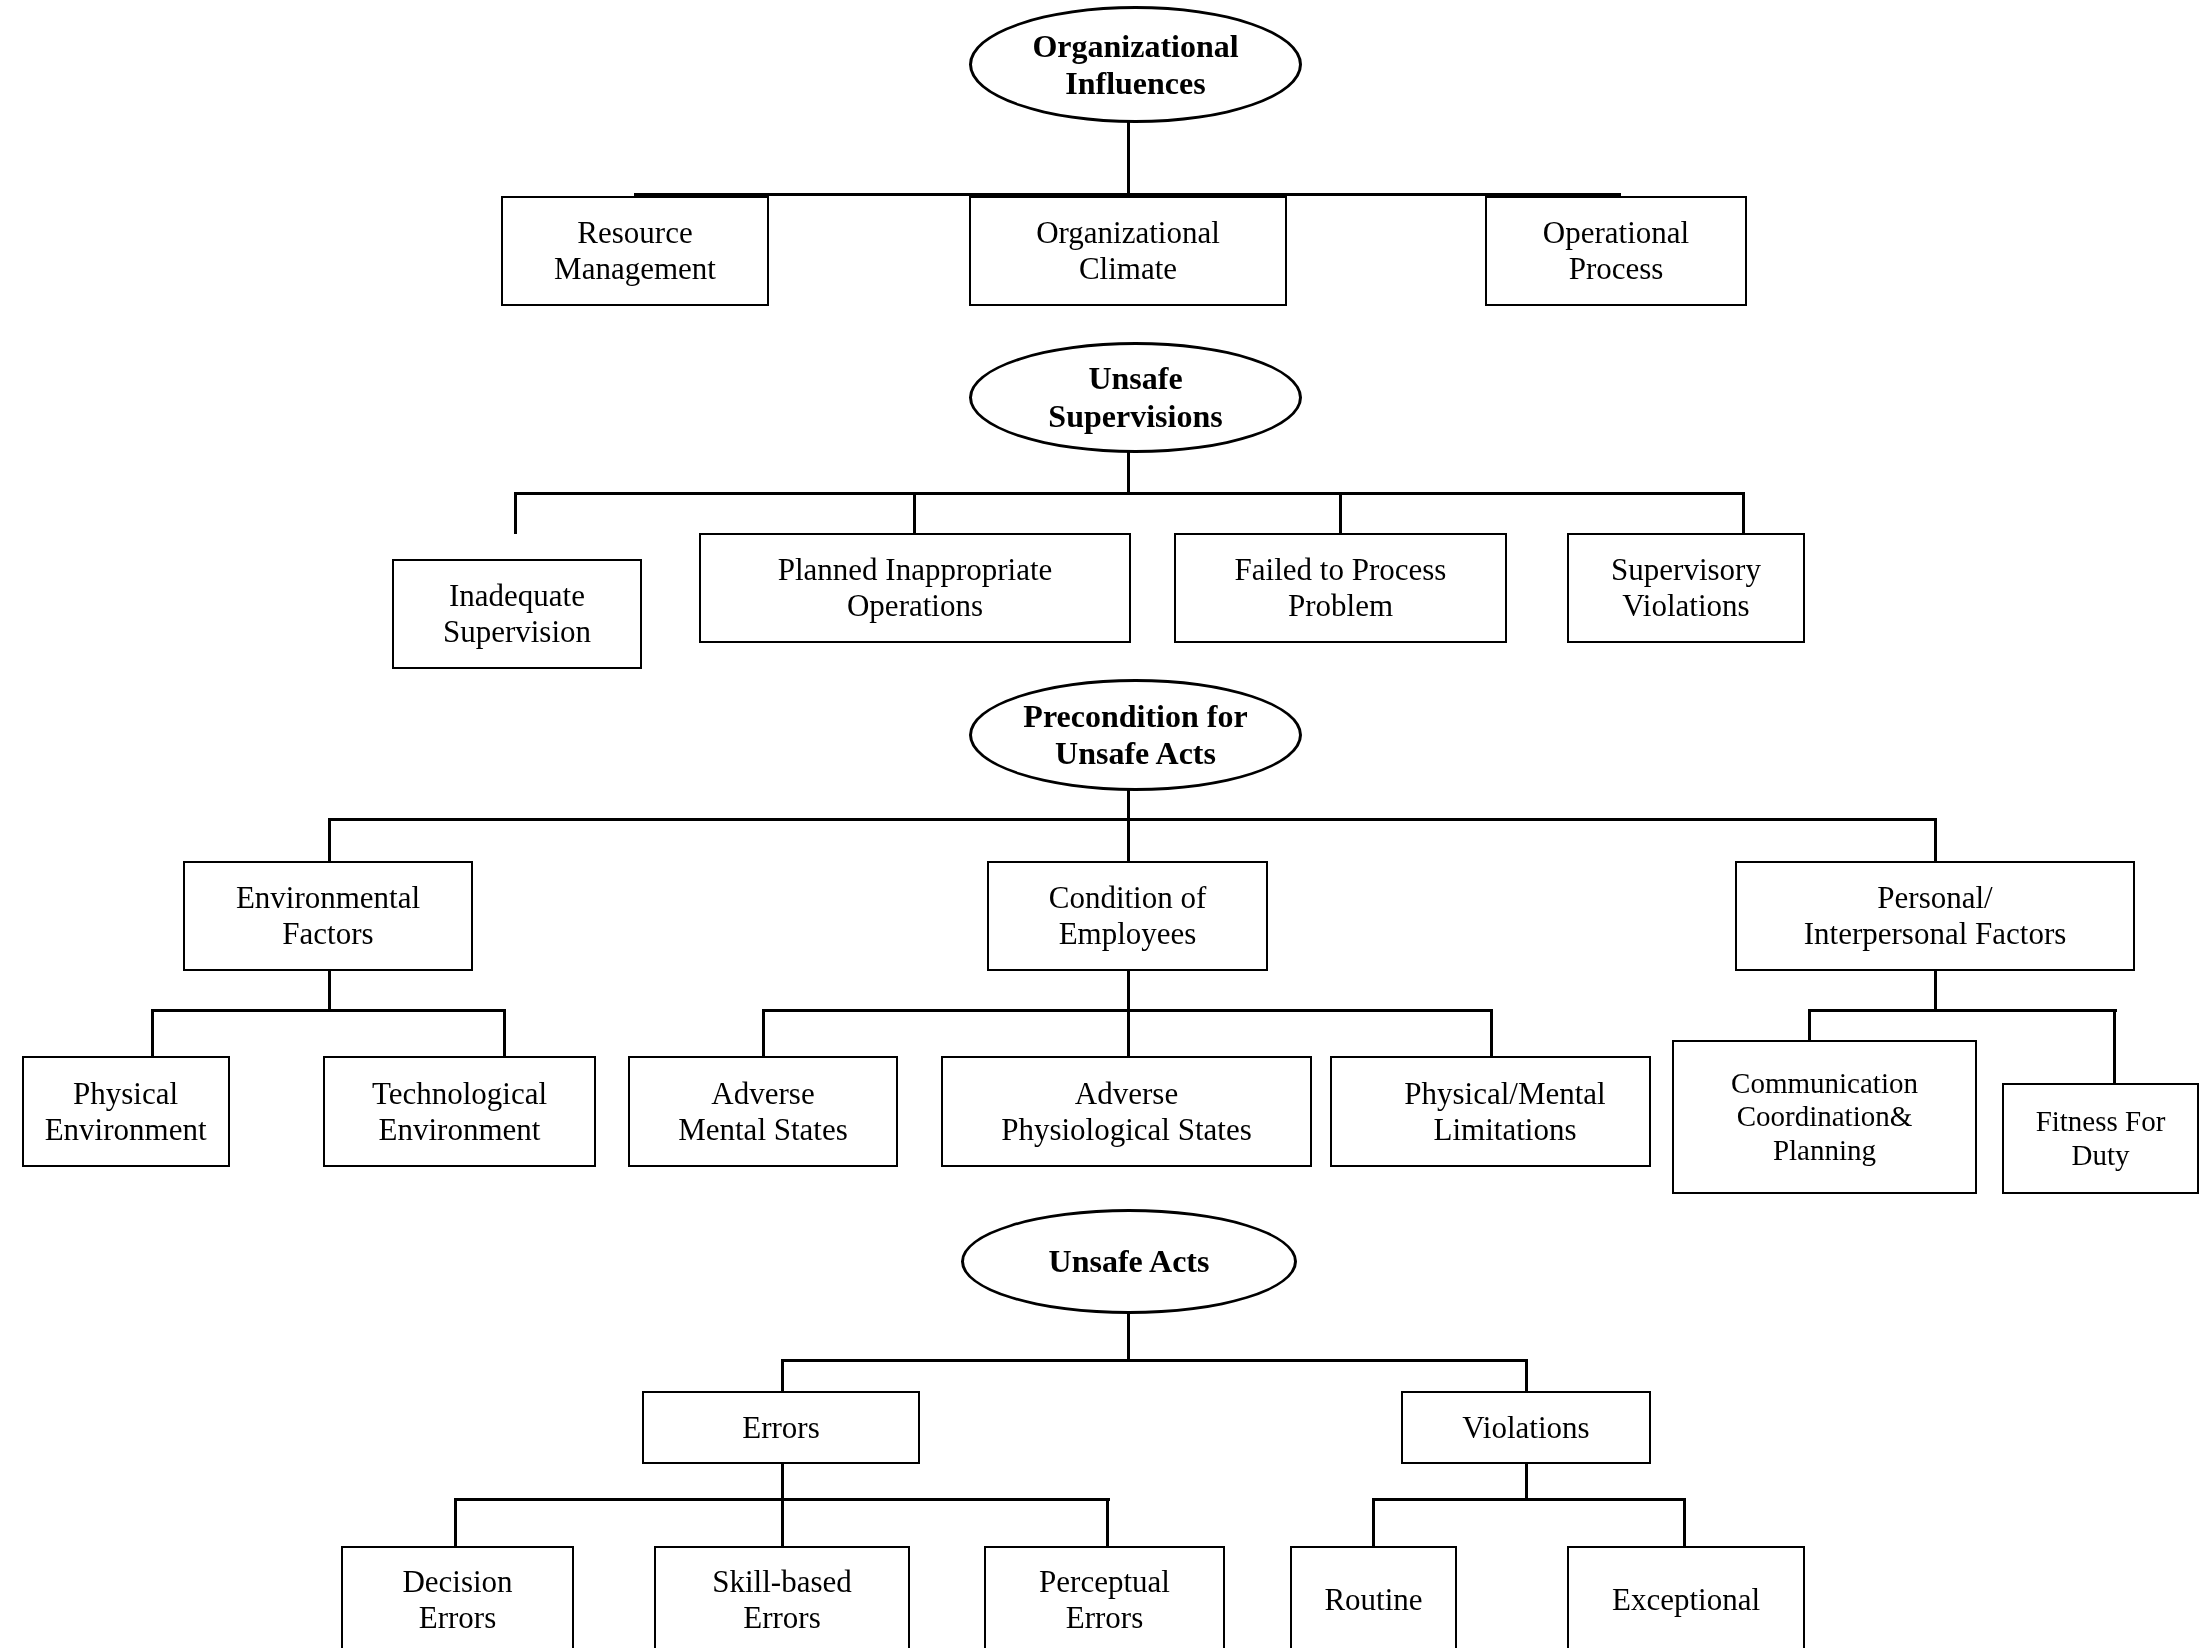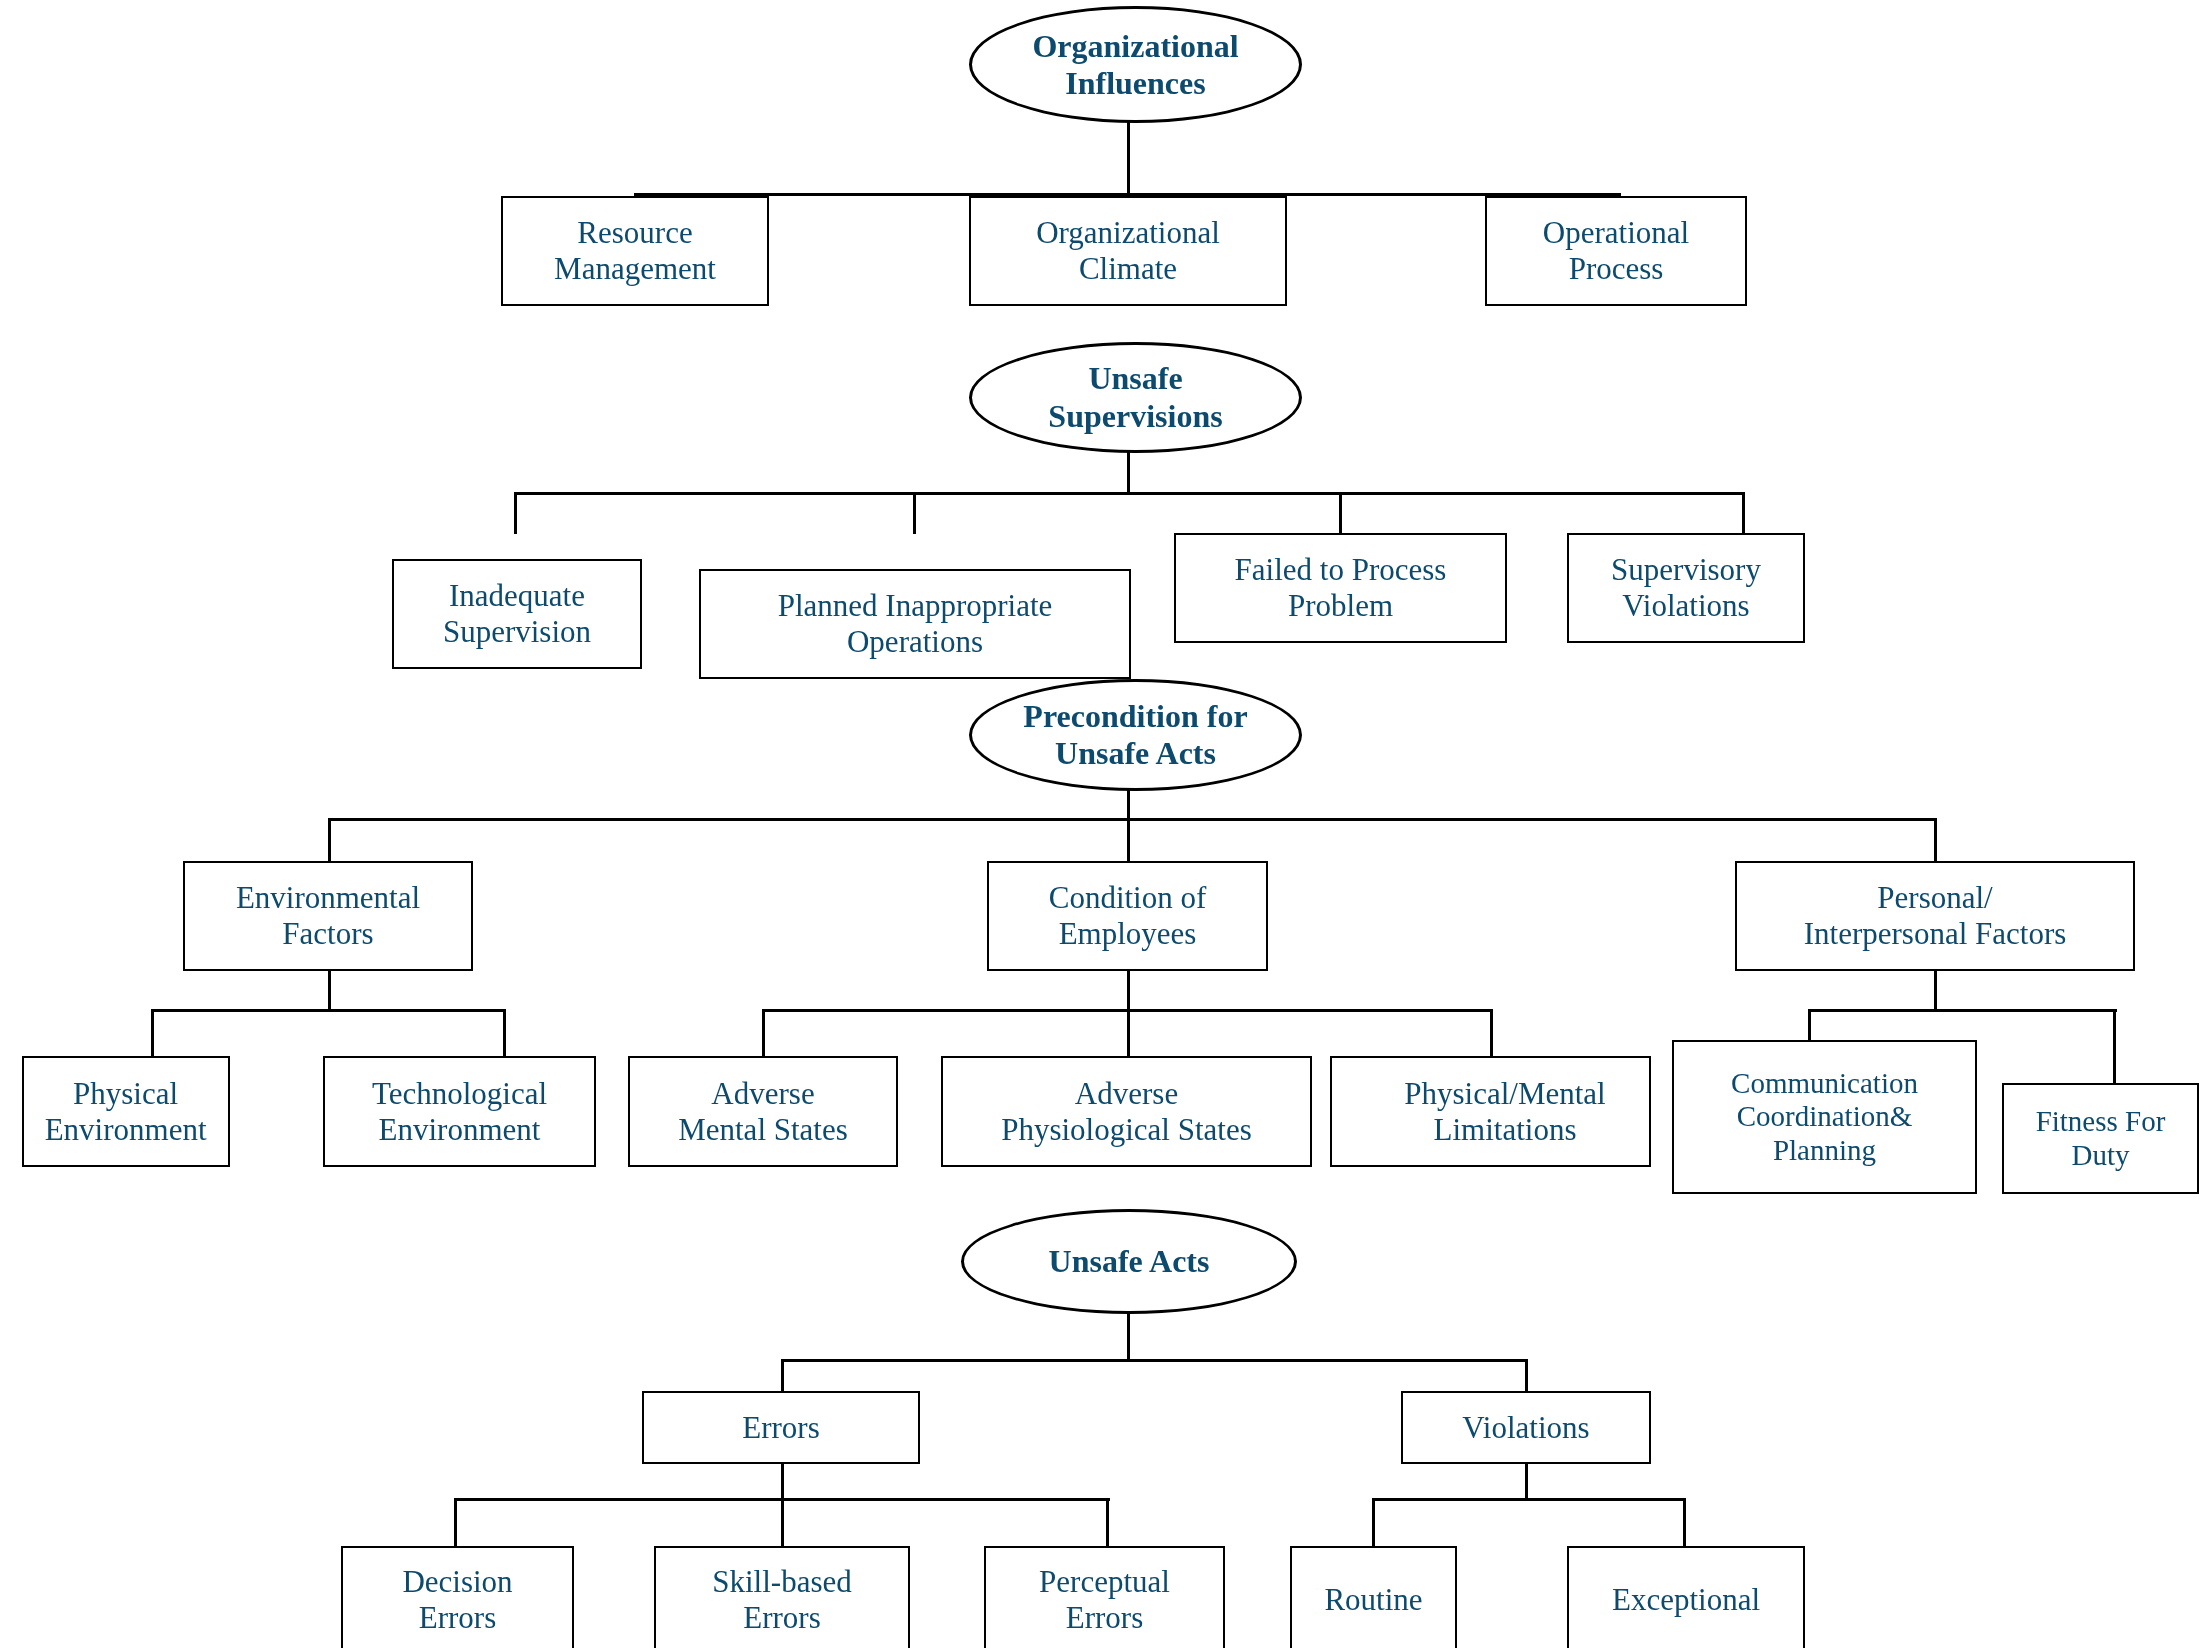--- a/index.html
+++ b/index.html
@@ -17,21 +17,21 @@
   }
   
   .node {
     position: absolute;
     box-sizing: border-box;
     display: flex;
     flex-direction: column;
     align-items: center;
     justify-content: center;
     text-align: center;
-    color: #0c4a6e;
+    color: #000000;
     background: #ffffff;
     line-height: 1.16;
     z-index: 3;
   }
   .box {
     border: 2.5px solid #000000;
   }
   .ellipse {
     border: 3.1px solid #000000;
     border-radius: 50%;
@@ -95,21 +95,21 @@
   <div class="conn hline" style="left:514px; top:492px; width:1231px;"></div>
   <div class="conn vline" style="left:514px; top:492px; height:42px;"></div>
   <div class="conn vline" style="left:913px; top:492px; height:42px;"></div>
   <div class="conn vline" style="left:1339px; top:492px; height:42px;"></div>
   <div class="conn vline" style="left:1742px; top:492px; height:42px;"></div>
 
   <div class="node box fs-md" style="left:392px; top:559px; width:250px; height:110px;">
     <span class="ln">Inadequate</span>
     <span class="ln">Supervision</span>
   </div>
-  <div class="node box fs-md" style="left:699px; top:533px; width:432px; height:110px;margin-top:36px;">
+  <div class="node box fs-md" style="left:699px; top:533px; width:432px; height:110px;">
     <span class="ln">Planned Inappropriate</span>
     <span class="ln">Operations</span>
   </div>
   <div class="node box fs-md" style="left:1174px; top:533px; width:333px; height:110px;">
     <span class="ln">Failed to Process</span>
     <span class="ln">Problem</span>
   </div>
   <div class="node box fs-md" style="left:1567px; top:533px; width:238px; height:110px;">
     <span class="ln">Supervisory</span>
     <span class="ln">Violations</span>

